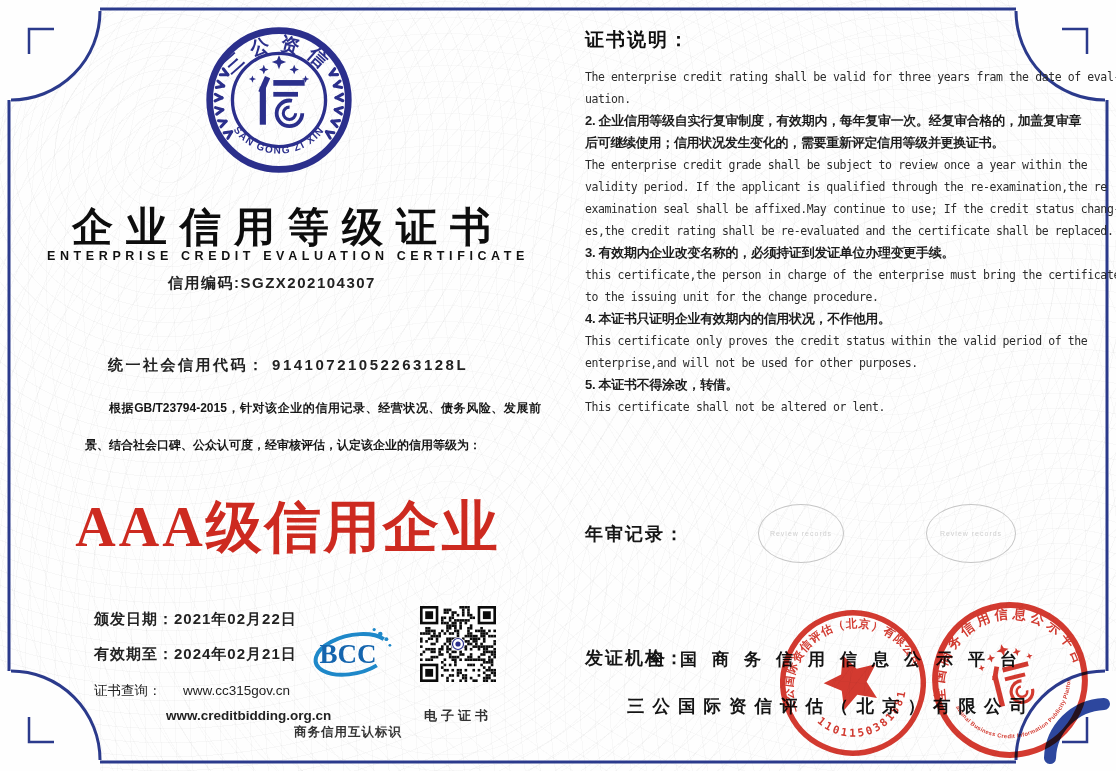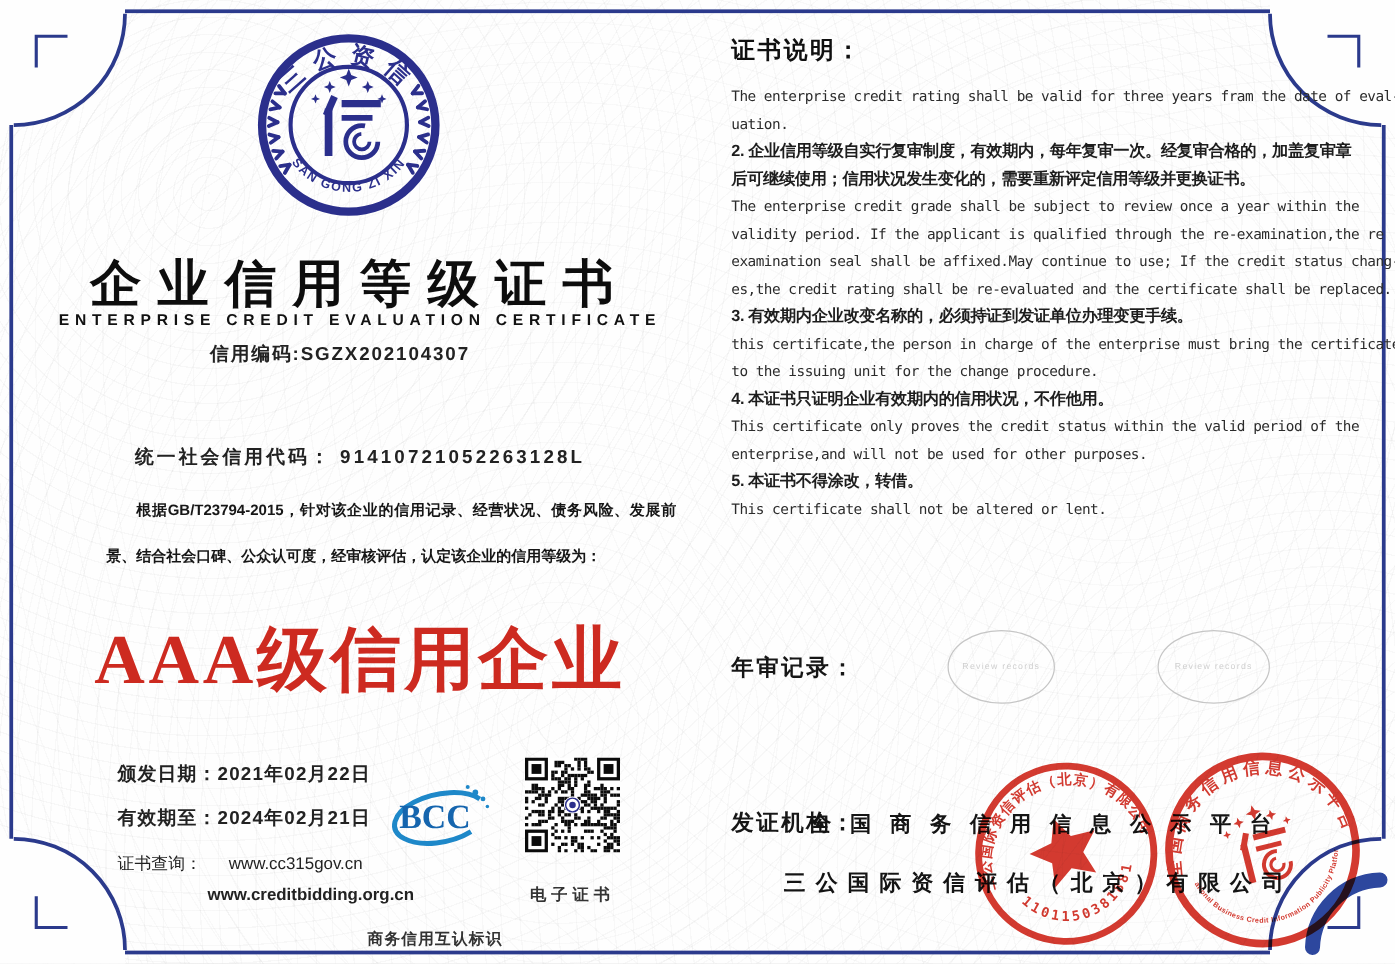--- a/index.html
+++ b/index.html
@@ -22,21 +22,21 @@
   .certno{left:28px;top:274px;width:488px;font-size:15px;font-weight:bold;color:#222;letter-spacing:1.5px;}
   .company{left:24px;top:299px;width:528px;font-size:31px;font-weight:bold;color:#d9352a;letter-spacing:4px;white-space:nowrap;}
   .uscc{left:24px;top:356px;width:528px;font-size:15px;font-weight:bold;color:#222;letter-spacing:2.5px;white-space:nowrap;}
   .para{left:62px;top:390px;width:456px;font-size:12px;line-height:37px;font-weight:600;
         color:#161616;text-align:justify;text-indent:2em;margin-left:23px;}
   .rating{left:24px;top:490px;width:528px;font-size:56px;font-weight:bold;color:#cd2a20;
           font-family:"Liberation Serif",serif;letter-spacing:3px;white-space:nowrap;}
   .dateline{left:94px;font-size:15px;font-weight:bold;color:#222;letter-spacing:1px;white-space:nowrap;}
   .queryrow{left:94px;top:682px;font-size:13.5px;font-weight:normal;color:#222;white-space:nowrap;}
   .url2{left:166px;top:708px;font-size:13.5px;font-weight:bold;color:#222;white-space:nowrap;}
-  .bcclabel{left:288px;top:743px;width:120px;font-size:12.5px;font-weight:bold;color:#333;letter-spacing:1px;}
+  .bcclabel{left:288px;top:724px;width:120px;font-size:12.5px;font-weight:bold;color:#333;letter-spacing:1px;}
   .qrlabel{left:416px;top:707px;width:84px;font-size:13px;font-weight:bold;color:#333;letter-spacing:4px;}
   
   .notes-head{left:585px;top:27px;font-size:19px;font-weight:bold;color:#0f0f0f;letter-spacing:2px;}
   .notes{left:585px;top:66px;width:510px;}
   .notes .zh{height:22px;line-height:22px;font-size:13px;font-weight:bold;color:#1d1d1d;letter-spacing:-.3px;white-space:nowrap;}
   .notes .en{height:22px;line-height:22px;font-size:11.5px;letter-spacing:-.4px;color:#2b2b2b;
              font-family:"DejaVu Sans Mono",monospace;white-space:nowrap;}
   .review-label{left:585px;top:522px;font-size:18px;font-weight:bold;color:#161616;letter-spacing:2px;}
   .oval{border:1.5px solid #c6c6c6;border-radius:50%;display:flex;align-items:center;justify-content:center;
         font-size:7px;color:#cfcfcf;letter-spacing:1px;}

